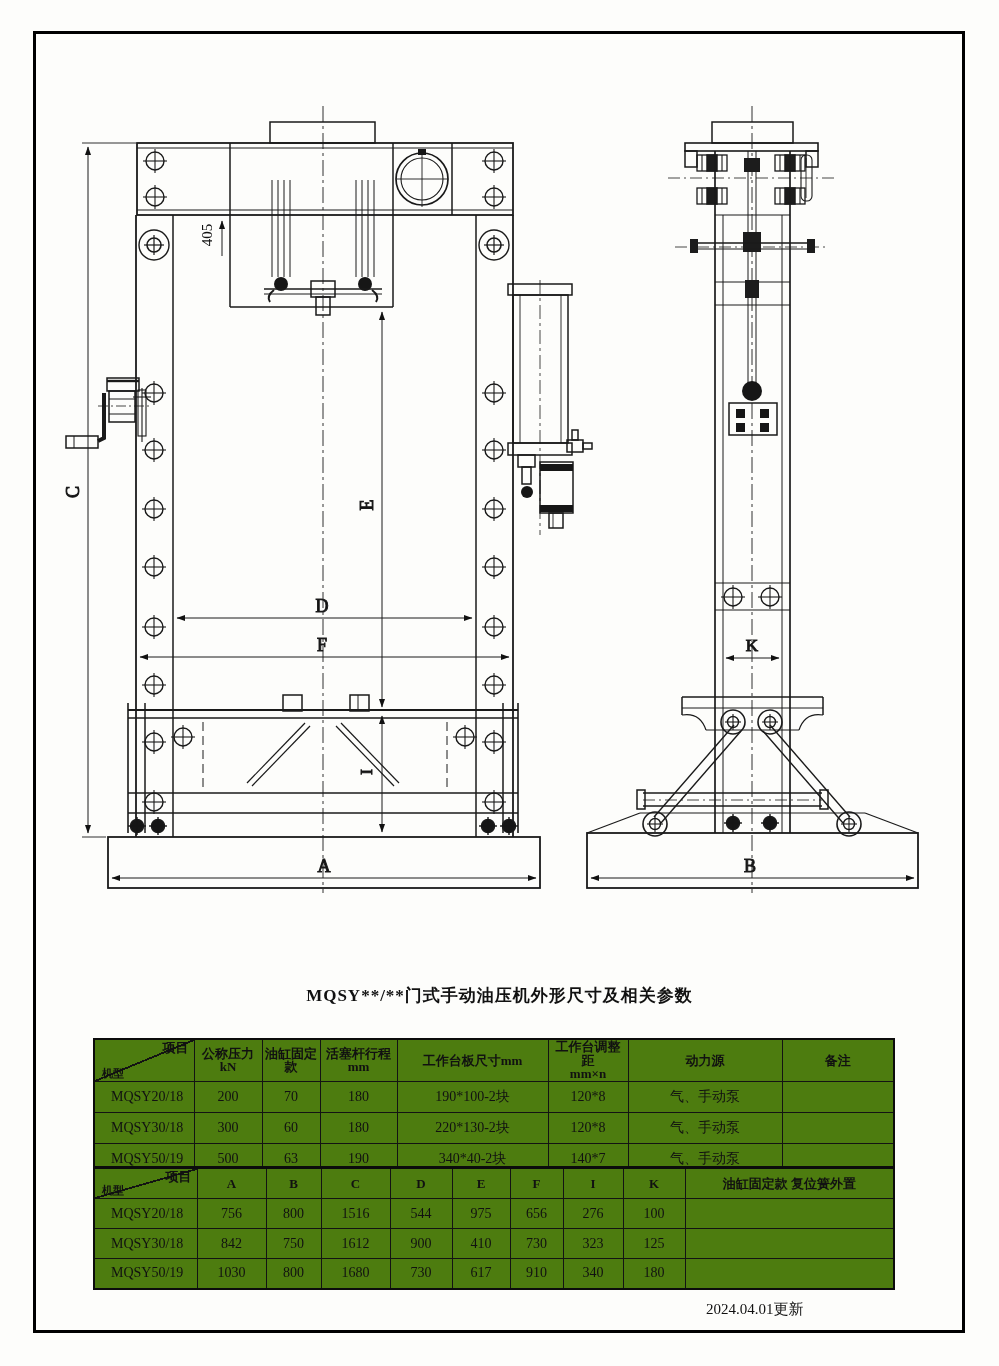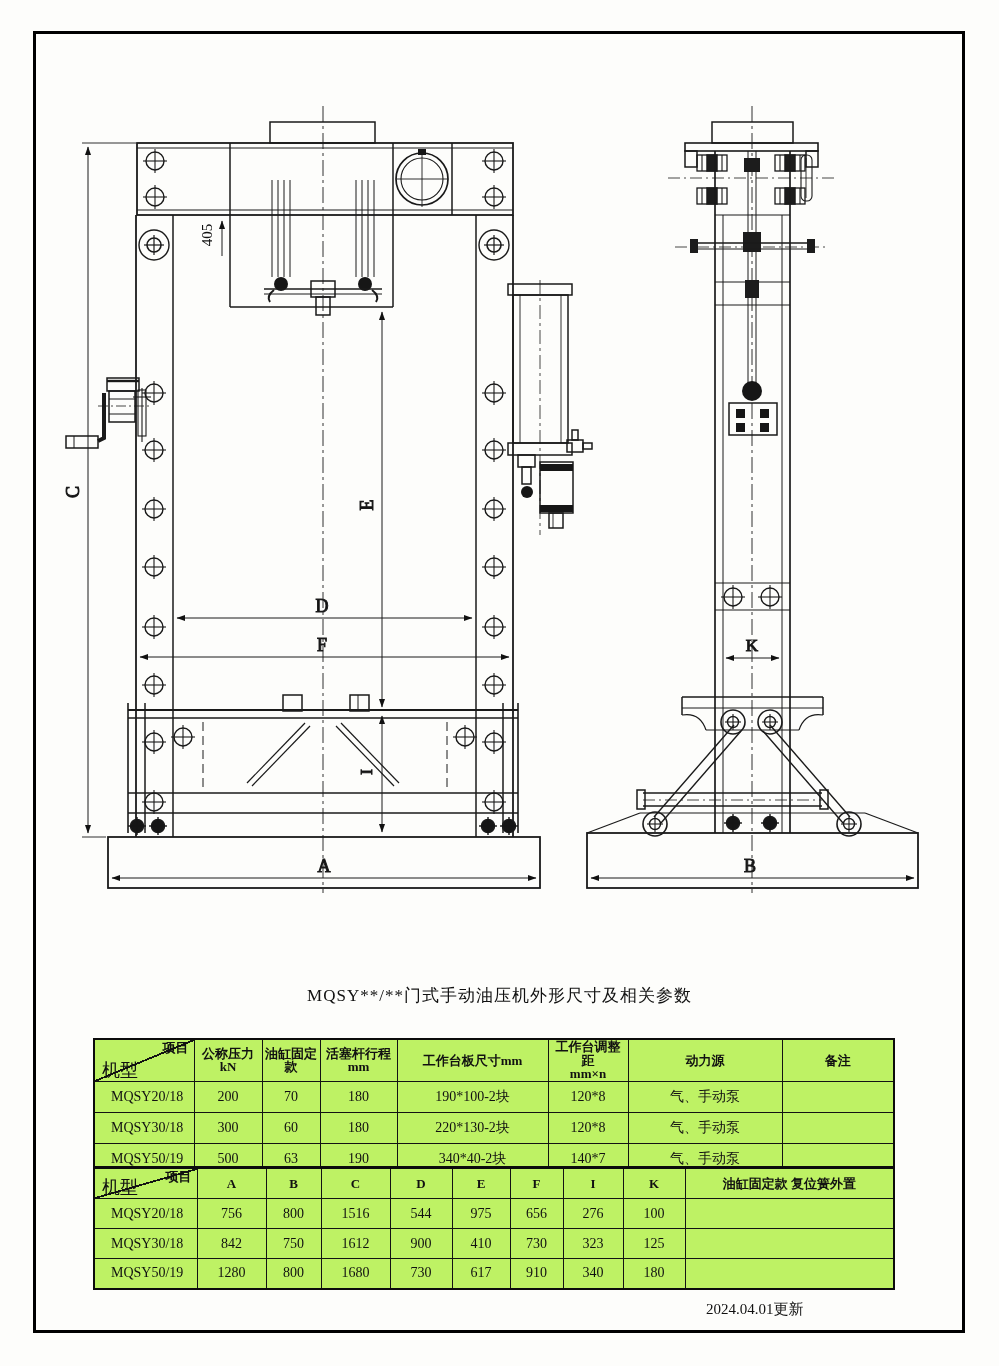--- a/index.html
+++ b/index.html
@@ -1,35 +1,35 @@
 <!DOCTYPE html>
 <html><head>
 <meta charset="utf-8">
 <style>
   html,body{margin:0;padding:0;background:#888;}
   .page{position:relative;width:999px;height:1366px;background:#fdfdfb;overflow:hidden;
         font-family:"Liberation Serif", serif;color:#111;}
   .frame{position:absolute;left:33px;top:31px;width:926px;height:1296px;border:3px solid #000;}
   .drawing-svg{position:absolute;left:0;top:0;}
   .doc-title{position:absolute;left:0;top:984px;width:100%;text-align:center;
-             font-size:17px;font-weight:normal;letter-spacing:1px;}
+             font-size:17px;font-weight:bold;letter-spacing:1px;}
   .spec-table{position:absolute;left:93px;border-collapse:collapse;table-layout:fixed;
-              background:#bef264;}
+              background:#4d7c0f;}
   .spec-table td{border:1.2px solid #131313;text-align:center;vertical-align:middle;
                  font-size:14px;padding:0 2px;overflow:hidden;}
   .spec-table tr.hdr td{font-size:13px;font-weight:bold;line-height:1.05;}
   .t1{top:1038px;width:800px;border:2.5px solid #0c0c0c;}
   .t2{top:1166px;width:800px;border:2.5px solid #0c0c0c;border-top-width:3.5px;}
   td.model{text-align:left;padding-left:16px;font-size:14px;}
   td.corner{position:relative;padding:0;}
   .diag{position:absolute;inset:0;
         background:linear-gradient(to bottom right,transparent calc(50% - 0.9px),
                    #131313 calc(50% - 0.9px),#131313 calc(50% + 0.9px),transparent calc(50% + 0.9px));}
   .corner .c-top{position:absolute;top:1px;right:5px;font-size:13px;font-weight:bold;}
-  .corner .c-bot{position:absolute;bottom:1px;left:7px;font-size:18px;font-weight:normal;}
+  .corner .c-bot{position:absolute;bottom:1px;left:7px;font-size:11px;font-weight:bold;}
   .hdr2{white-space:pre-line;}
   .date-note{position:absolute;left:706px;top:1300px;font-size:15px;}
   svg text{fill:#111;}
 </style>
 </head>
 <body>
 
 <div class="page">
   <div class="frame"></div>
 
@@ -449,21 +449,21 @@
       <td>1612</td>
       <td>900</td>
       <td>410</td>
       <td>730</td>
       <td>323</td>
       <td>125</td>
       <td></td>
     </tr>
     <tr style="height:30px">
       <td class="model">MQSY50/19</td>
-      <td>1280</td>
+      <td>1030</td>
       <td>800</td>
       <td>1680</td>
       <td>730</td>
       <td>617</td>
       <td>910</td>
       <td>340</td>
       <td>180</td>
       <td></td>
     </tr>
   </tbody>

